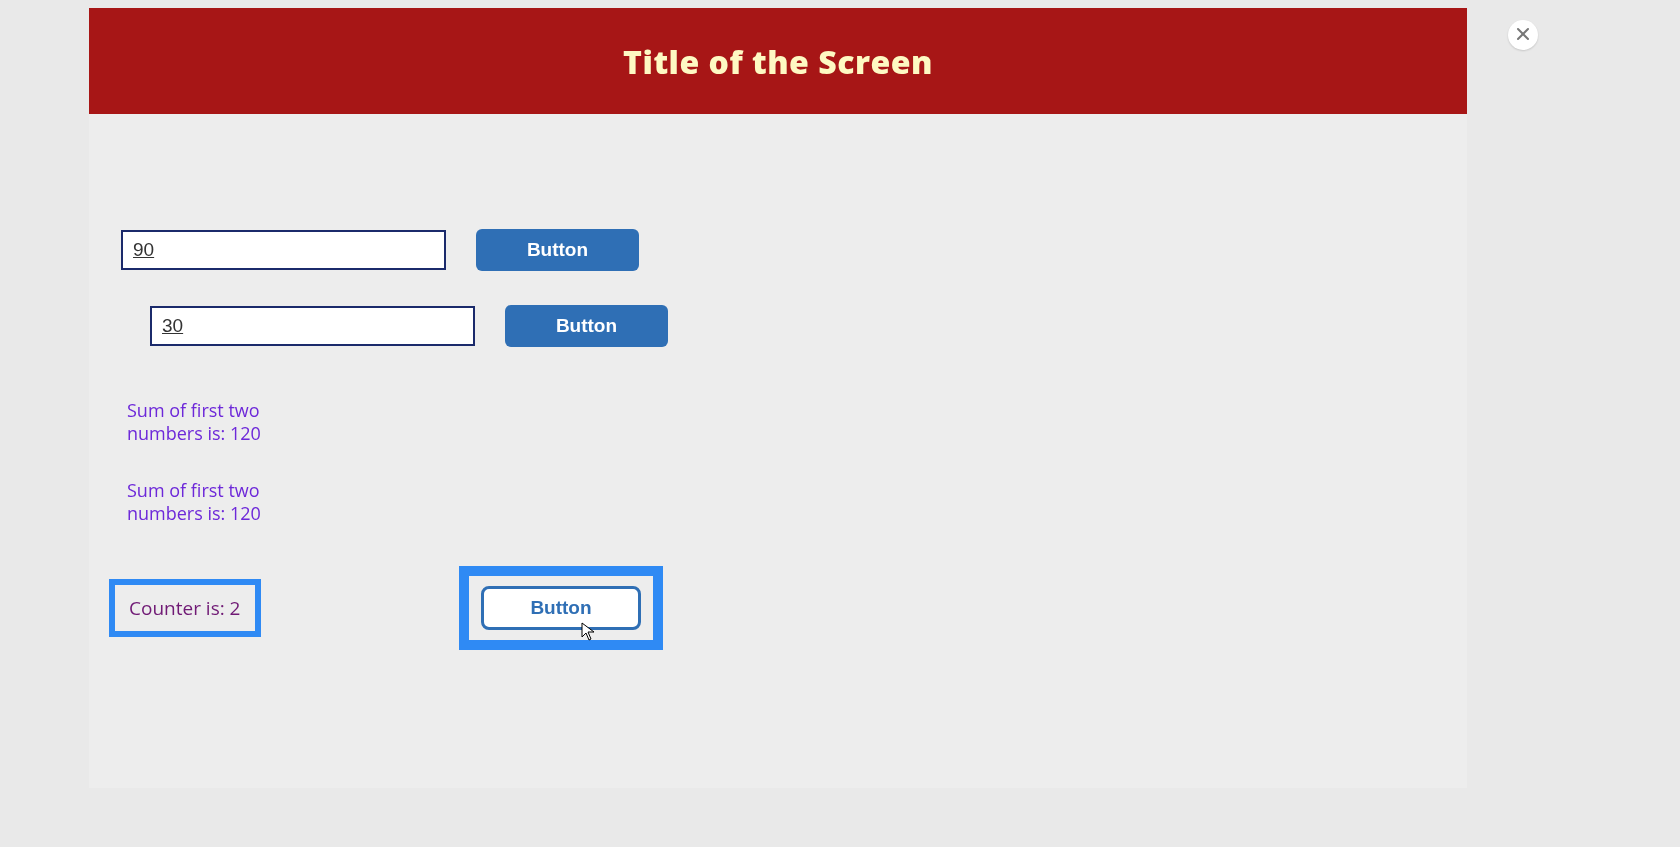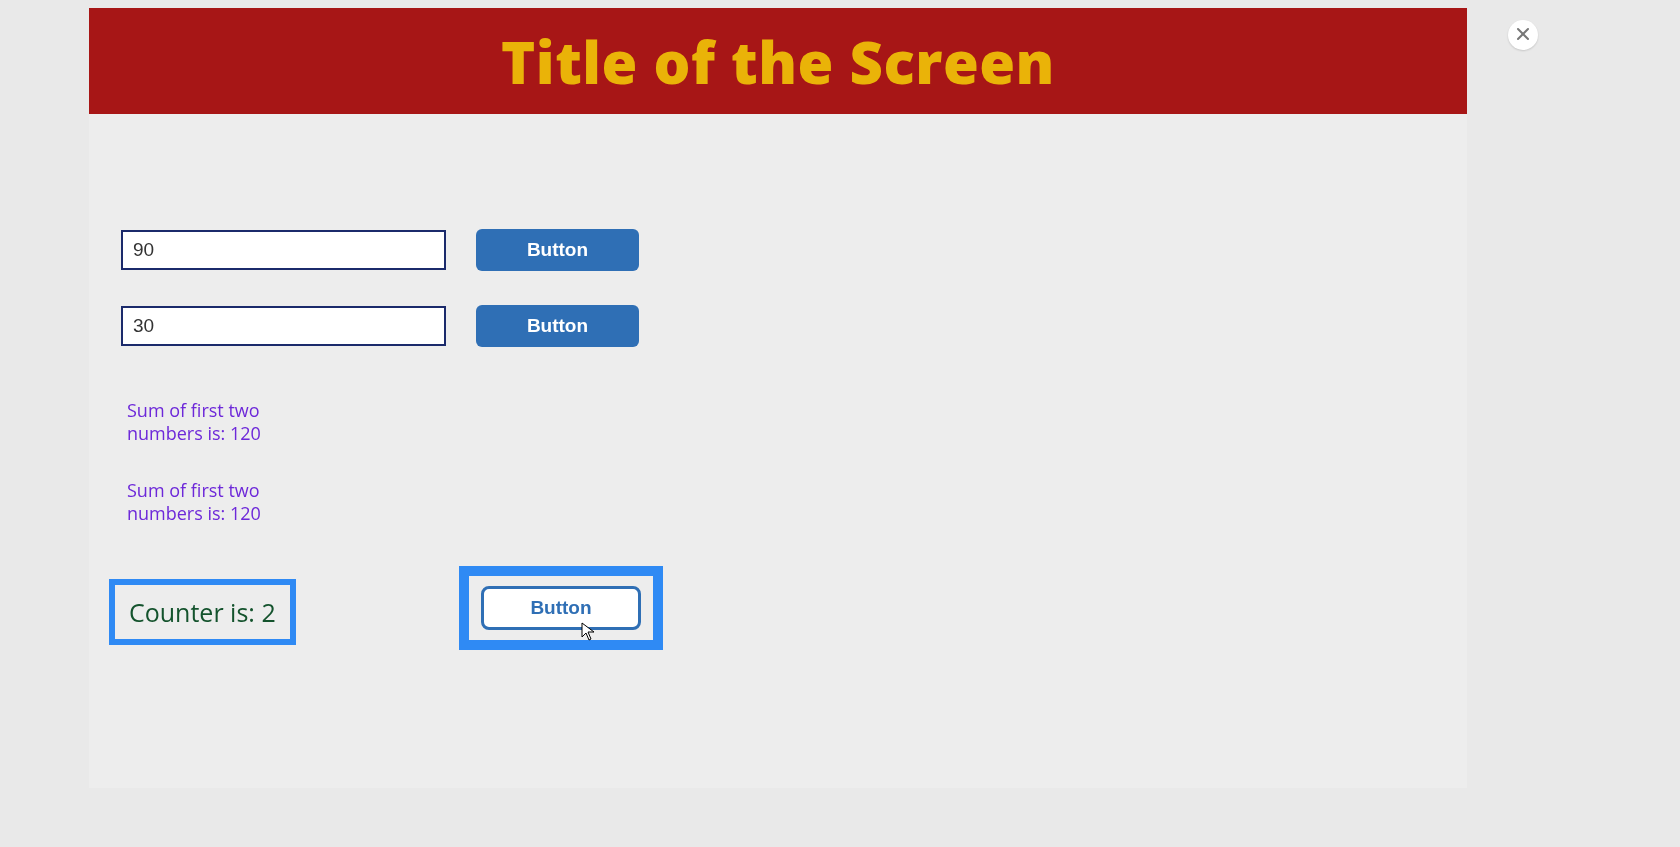--- a/index.html
+++ b/index.html
@@ -21,46 +21,47 @@
       background: #ededed;
     }
     .titlebar {
       height: 106px;
       background: #a71616;
       display: flex;
       align-items: center;
       justify-content: center;
     }
     .titlebar h1 {
-      color: #eab308;
+      color: #fef9c3;
       font-weight: 800;
-      font-size: 58px;
+      font-size: 32px;
       letter-spacing: 0.5px;
     }
     .content {
       position: relative;
       padding: 0;
     }
     .row {
       position: absolute;
       left: 32px;
       display: flex;
       align-items: center;
     }
     .row1 { top: 115px; }
-    .row2 { top: 191px; }
+    .row2 { top: 191px; margin-left: 29px; }
     .text-input {
       width: 325px;
       height: 40px;
       background: #ffffff;
       border: 2px solid #1b2a6b;
       font-size: 19px;
       color: #333;
       padding: 12px 10px;
       outline: none;
+      text-decoration: underline;
     }
     .blue-btn {
       margin-left: 30px;
       width: 163px;
       height: 42px;
       background: #2f6fb5;
       color: #fff;
       font-weight: 700;
       font-size: 19px;
       border: none;
@@ -80,22 +81,22 @@
 
     .counter-box {
       position: absolute;
       left: 20px;
       top: 465px;
       border: 6px solid #2f8af4;
       padding: 10px 14px;
       background: #ededed;
     }
     .counter-box span {
-      font-size: 25px;
-      color: #14532d;
+      font-size: 19px;
+      color: #701a75;
       margin-top: 26px;
     }
 
     .framed-btn-wrap {
       position: absolute;
       left: 370px;
       top: 452px;
       border: 10px solid #2f8af4;
       background: #ededed;
       padding: 10px 12px;

